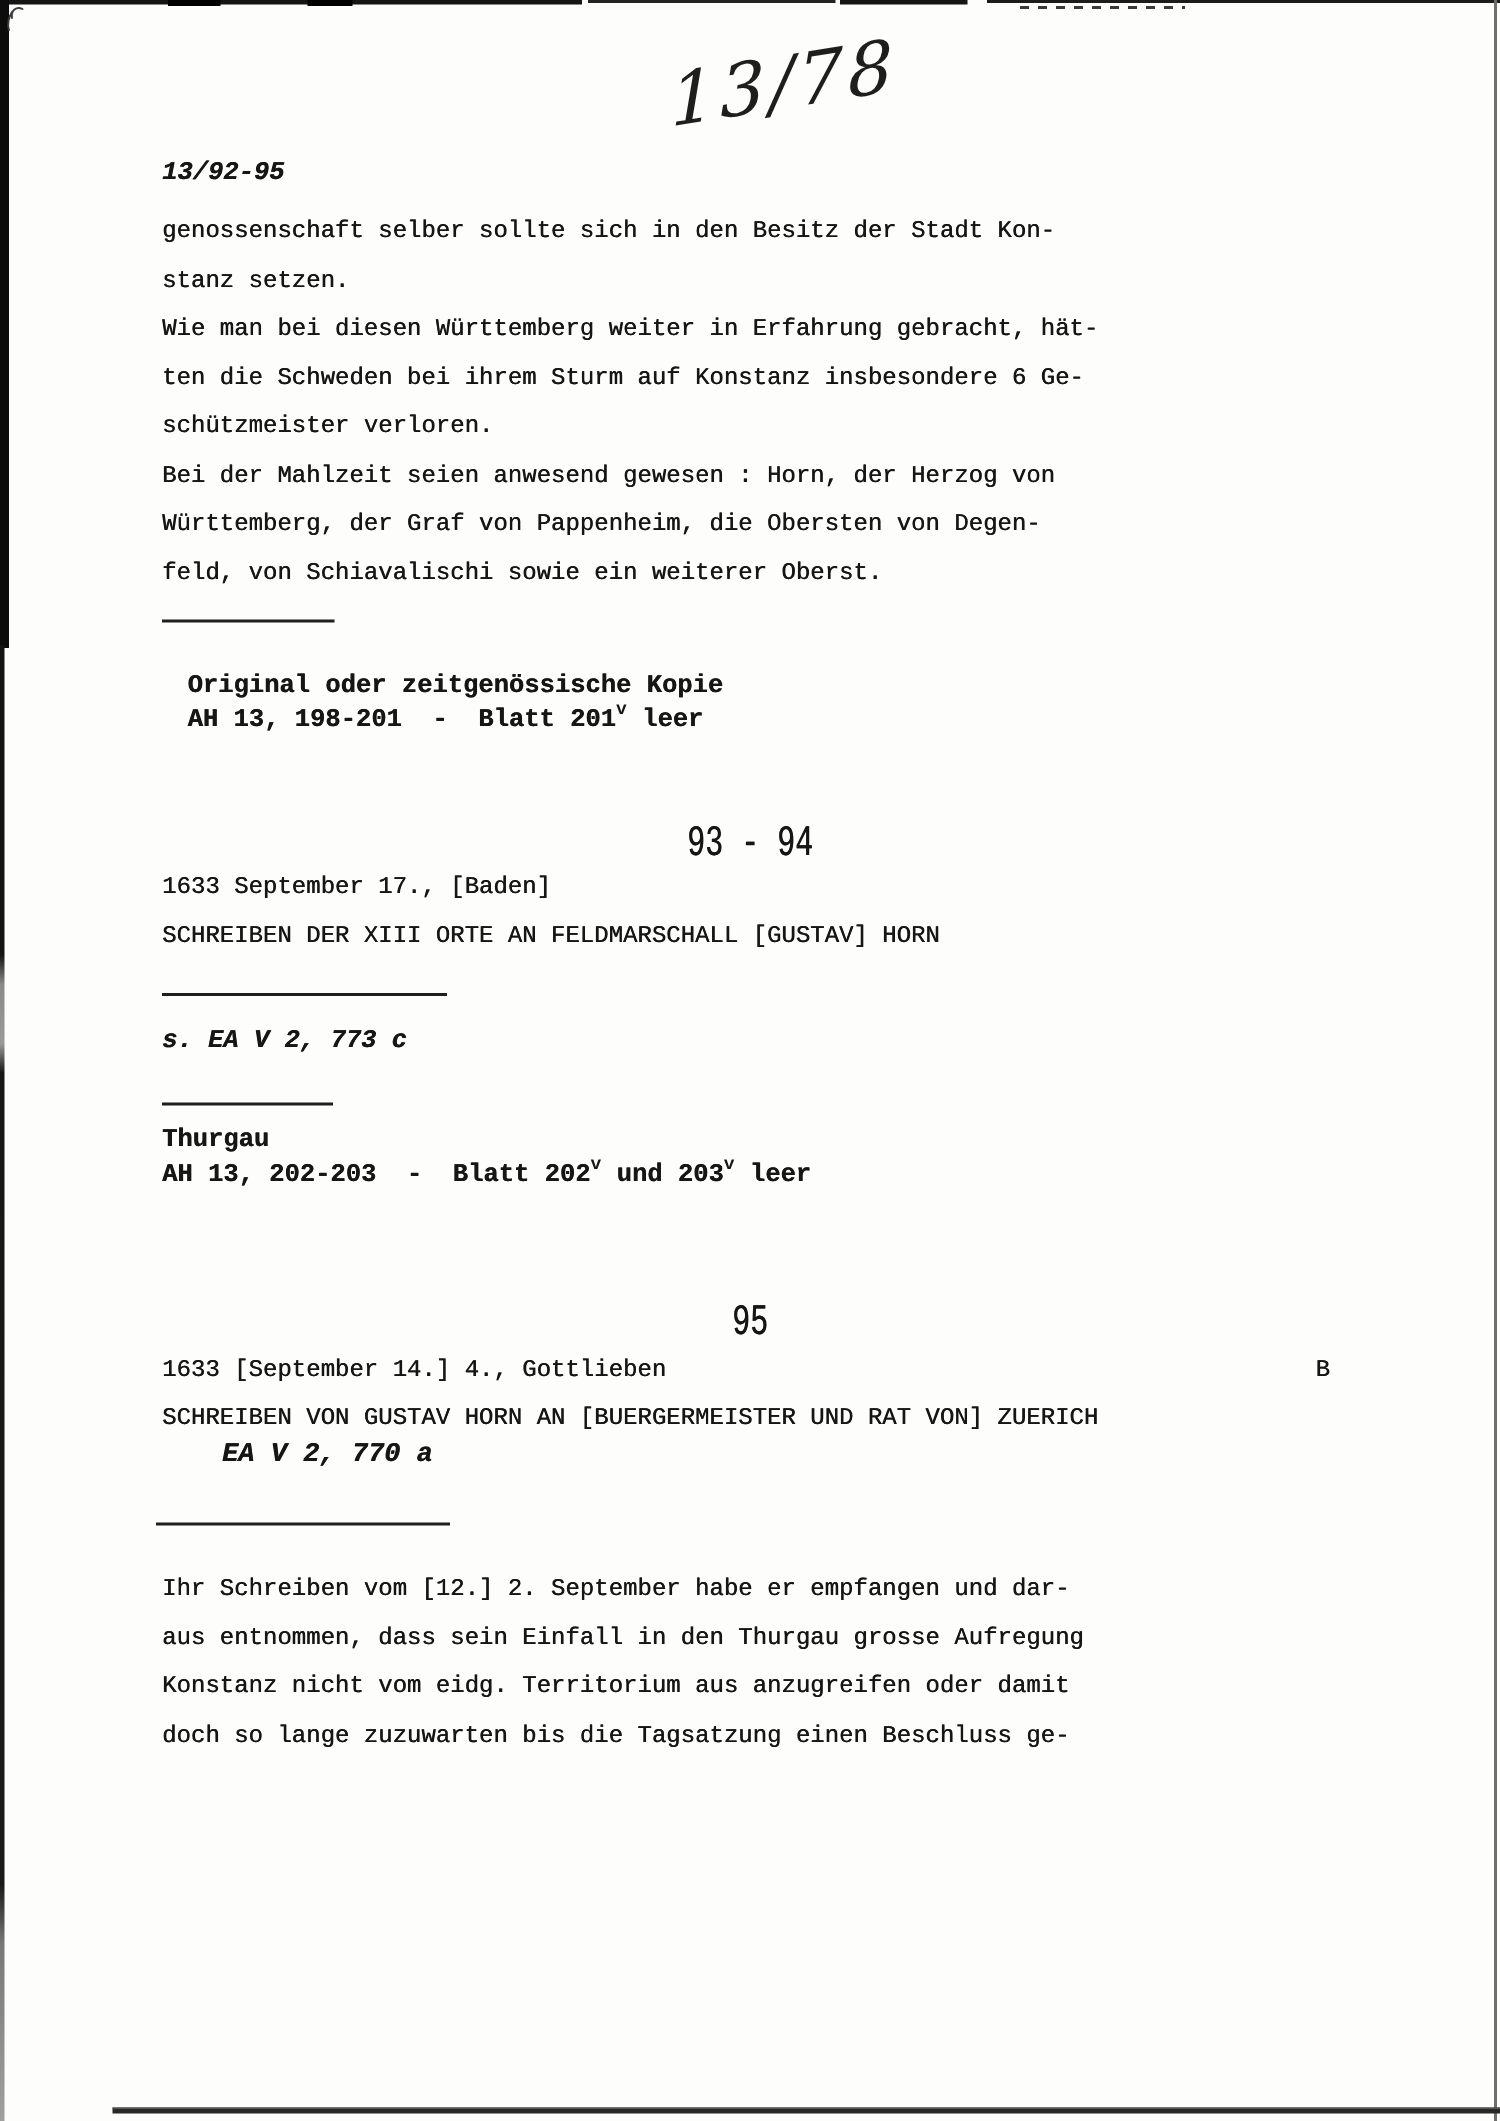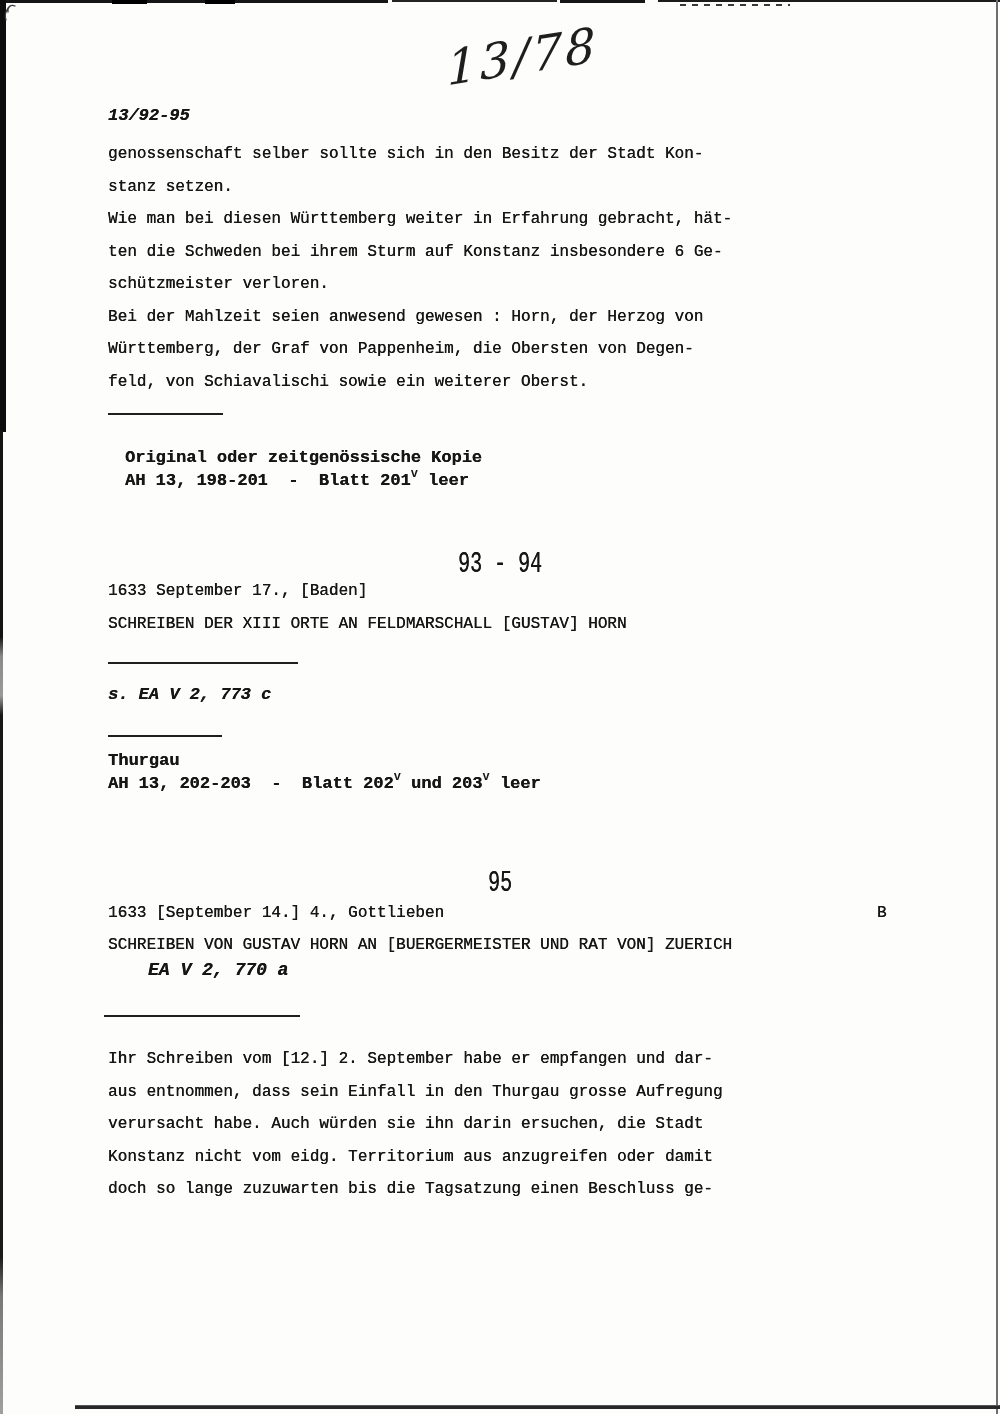--- a/index.html
+++ b/index.html
@@ -100,18 +100,17 @@
     <div class="line">SCHREIBEN VON GUSTAV HORN AN [BUERGERMEISTER UND RAT VON] ZUERICH</div>
   </div>
   <div class="abs body-text" style="left:877px;top:897px;">B</div>
   <div class="abs apparatus italic" style="left:108px;top:959px;font-size:18px;margin-left:40px;">EA V 2, 770 a</div>
 
   <div class="abs rule" style="left:104px;top:1015px;width:196px;"></div>
 
   <div class="abs body-text" style="left:108px;top:1043px;">
     <div class="line">Ihr Schreiben vom [12.] 2. September habe er empfangen und dar-</div>
     <div class="line">aus entnommen, dass sein Einfall in den Thurgau grosse Aufregung</div>
-    <div class="line">verursacht habe. Auch würden sie ihn darin ersuchen, die Stadt</div>
     <div class="line">Konstanz nicht vom eidg. Territorium aus anzugreifen oder damit</div>
     <div class="line">doch so lange zuzuwarten bis die Tagsatzung einen Beschluss ge-</div>
   </div>
 
 </div>
 
 </body></html>

